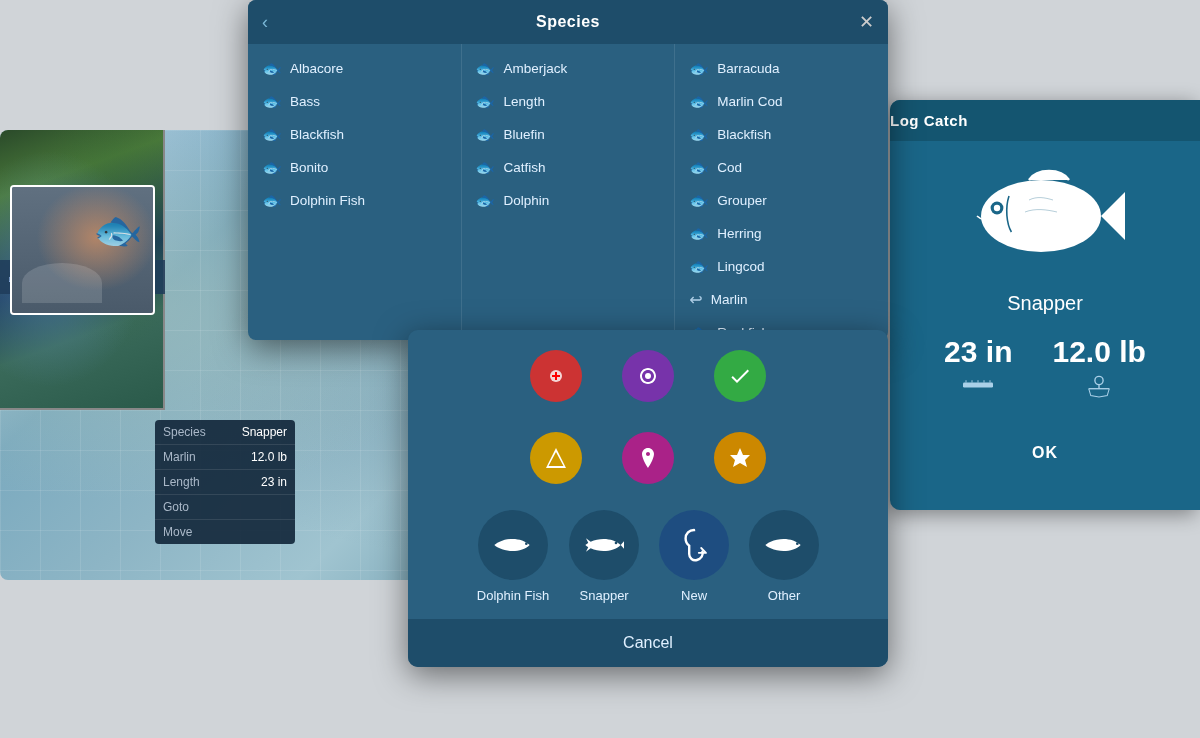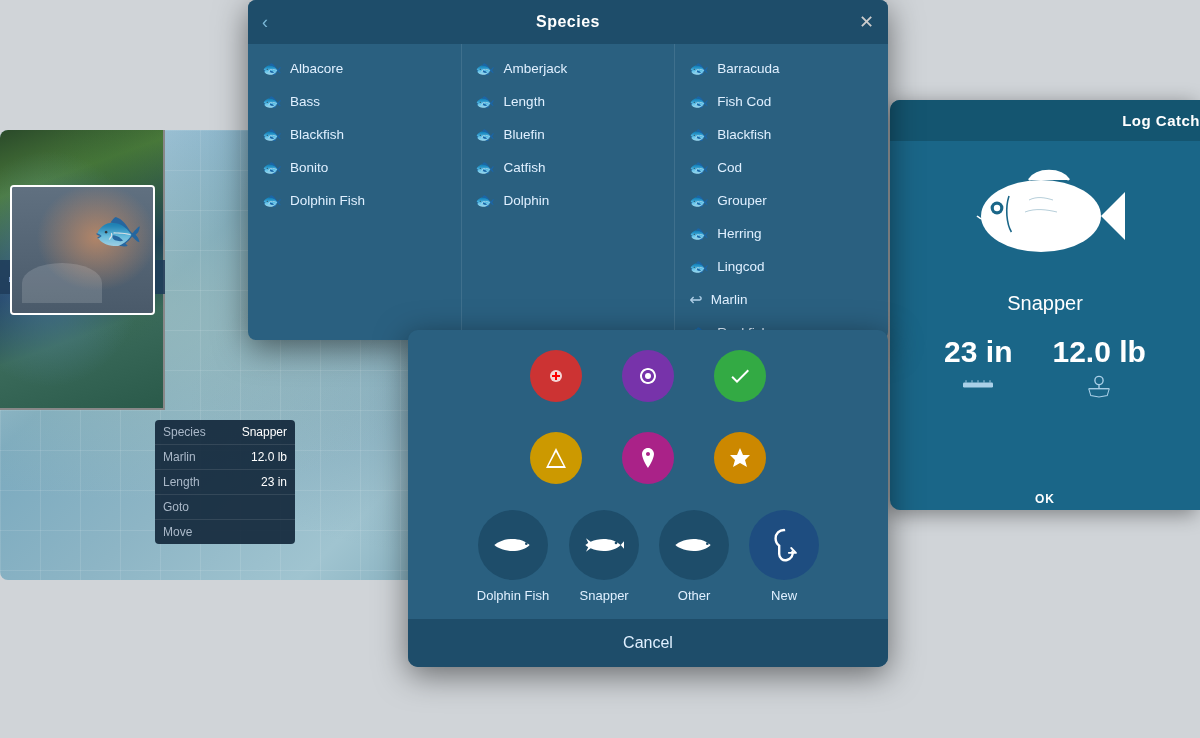--- a/index.html
+++ b/index.html
@@ -336,21 +336,21 @@
       display: flex;
       flex-direction: column;
       align-items: center;
       box-shadow: -4px 4px 20px rgba(0,0,0,0.4);
       overflow: hidden;
     }
     .log-catch-title {
       width: 100%;
       background: #145570;
       color: #fff;
-      text-align: right;
+      text-align: left;
       font-size: 15px;
       font-weight: 600;
       padding: 12px 0;
       letter-spacing: 0.5px;
     }
     .log-catch-fish-icon {
       margin-top: 20px;
       font-size: 80px;
       color: #fff;
       line-height: 1;
@@ -383,26 +383,25 @@
       color: #aad0e8;
     }
     .log-divider {
       width: 80%;
       height: 1px;
       background: rgba(255,255,255,0.2);
       margin: 16px 0;
     }
     .log-ok-btn {
       color: #fff;
-      font-size: 12px;
+      font-size: 16px;
       font-weight: 600;
       cursor: pointer;
       padding: 8px 40px;
       letter-spacing: 1px;
-      margin-top: 48px;
     }
     .log-cancel-btn {
       color: #a0c8e0;
       font-size: 14px;
       font-weight: 600;
       cursor: pointer;
       padding: 6px 40px;
       letter-spacing: 1px;
     }
   </style>
@@ -515,21 +514,21 @@
       </div>
     </div>
 
     <div class="species-col">
       <div class="species-item">
         <span class="fish-icon-sm">🐟</span>
         <span>Barracuda</span>
       </div>
       <div class="species-item">
         <span class="fish-icon-sm">🐟</span>
-        <span>Fish Cod</span>
+        <span>Marlin Cod</span>
       </div>
       <div class="species-item">
         <span class="fish-icon-sm">🐟</span>
         <span>Blackfish</span>
       </div>
       <div class="species-item">
         <span class="fish-icon-sm">🐟</span>
         <span>Cod</span>
       </div>
       <div class="species-item">
@@ -611,37 +610,37 @@
         <svg width="40" height="28" viewBox="0 0 60 40" fill="white">
           <path d="M55 20 C45 10, 25 8, 10 15 C5 17, 2 20, 2 20 C2 20, 5 23, 10 25 C25 32, 45 30, 55 20 Z" fill="white"></path>
           <path d="M10 15 L3 10 L8 20 L3 30 L10 25 Z" fill="white"></path>
           <circle cx="48" cy="17" r="2" fill="#1e4d6a"></circle>
           <path d="M55 20 L62 12 L62 28 Z" fill="white"></path>
         </svg>
       </div>
       <span class="fish-catch-label">Snapper</span>
     </div>
     <div class="fish-catch-btn">
+      <div class="fish-catch-circle hook">
+        <svg width="36" height="36" viewBox="0 0 60 60" fill="white">
+          <path d="M30 5 C30 5, 30 5, 30 5 C22 5, 16 11, 16 19 C16 24, 18 28, 22 31 L22 45 C22 52, 28 57, 35 55 C42 53, 46 47, 44 41" stroke="white" stroke-width="4" fill="none" stroke-linecap="round"></path>
+          <path d="M42 35 L50 43 L38 43" stroke="white" stroke-width="3" fill="none" stroke-linecap="round" stroke-linejoin="round"></path>
+        </svg>
+      </div>
+      <span class="fish-catch-label">New</span>
+    </div>
+    <div class="fish-catch-btn">
       <div class="fish-catch-circle">
         <svg width="40" height="28" viewBox="0 0 60 40" fill="white">
           <path d="M55 20 C45 10, 25 8, 10 15 C5 17, 2 20, 2 20 C2 20, 5 23, 10 25 C25 32, 45 30, 55 20 Z" fill="white"></path>
           <path d="M2 20 L-6 12 L2 20 L-6 28 Z" fill="white"></path>
           <circle cx="50" cy="18" r="2" fill="#1e4d6a"></circle>
         </svg>
       </div>
       <span class="fish-catch-label">Other</span>
-    </div>
-    <div class="fish-catch-btn">
-      <div class="fish-catch-circle hook">
-        <svg width="36" height="36" viewBox="0 0 60 60" fill="white">
-          <path d="M30 5 C30 5, 30 5, 30 5 C22 5, 16 11, 16 19 C16 24, 18 28, 22 31 L22 45 C22 52, 28 57, 35 55 C42 53, 46 47, 44 41" stroke="white" stroke-width="4" fill="none" stroke-linecap="round"></path>
-          <path d="M42 35 L50 43 L38 43" stroke="white" stroke-width="3" fill="none" stroke-linecap="round" stroke-linejoin="round"></path>
-        </svg>
-      </div>
-      <span class="fish-catch-label">New</span>
     </div>
   </div>
 
   <div class="events-cancel">
     <span>Cancel</span>
   </div>
 </div>
 
 <div class="log-catch-panel">
   <div class="log-catch-title">Log Catch</div>

